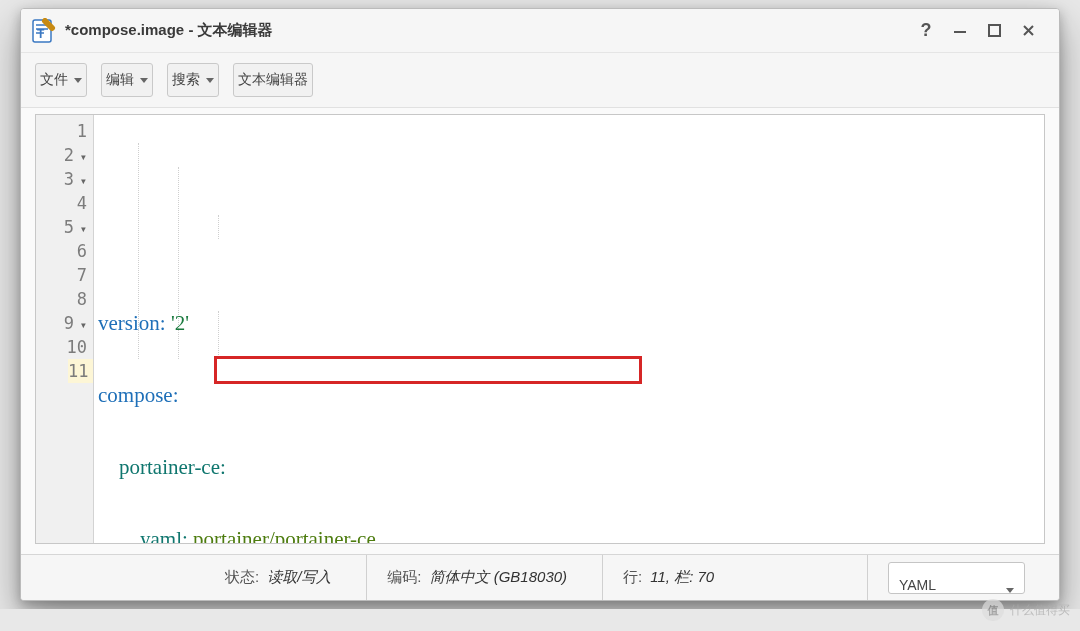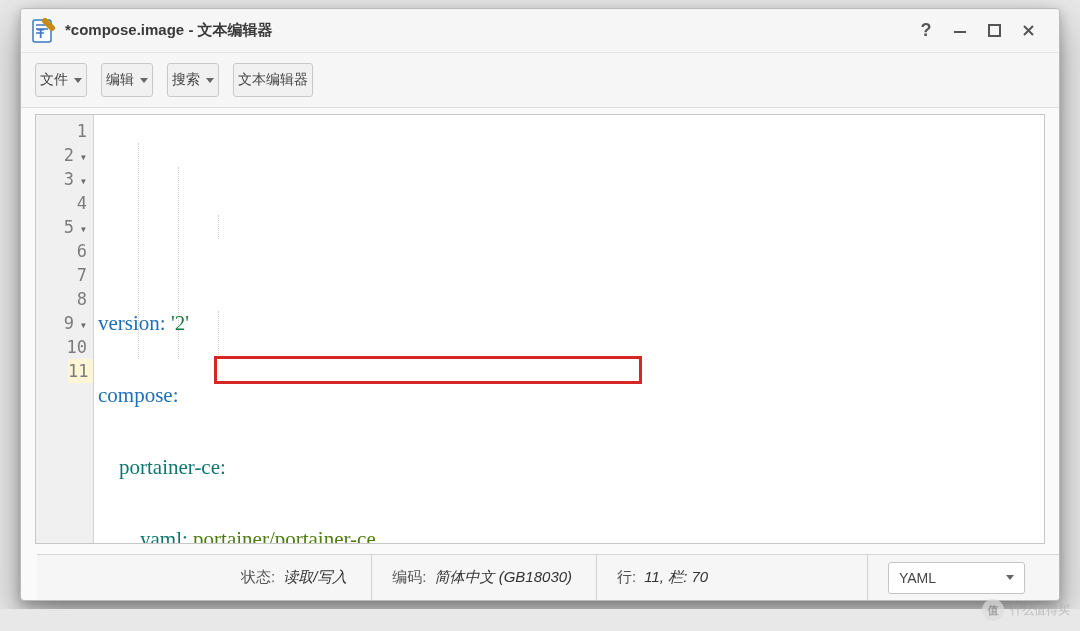--- a/index.html
+++ b/index.html
@@ -129,44 +129,43 @@
     border: 3px solid #d62626;
     pointer-events: none;
   }
 
   .statusbar {
     height: 46px;
     border-top: 1px solid #d6d6d6;
     display: flex;
     align-items: center;
     padding: 0 14px;
-    gap: 4px;
+    gap: 15px;
     background: #f6f6f6;
     color: #444;
     font-size: 15px;
-    margin-left: 16px;
   }
   .stat-group {
     display: flex;
     align-items: center;
     padding: 0 20px;
     border-left: 1px solid #d0d0d0;
     height: 100%;
   }
   .stat-group:first-child { border-left: none; padding-left: 190px; }
   .stat-label { color: #555; margin-right: 8px; }
   .stat-val { color: #333; font-style: italic; }
   .statusbar .flex { flex: 1; }
   .lang-dd {
     height: 32px;
     border: 1px solid #c5c5c5;
     border-radius: 3px;
     background: #fff;
     display: flex;
-    align-items: center;
+    align-items: flex-end;
     padding: 0 10px;
     gap: 70px;
     cursor: pointer;
     font-size: 14px;
     color: #444;
   }
 
   .watermark {
     position: fixed;
     right: 10px;

